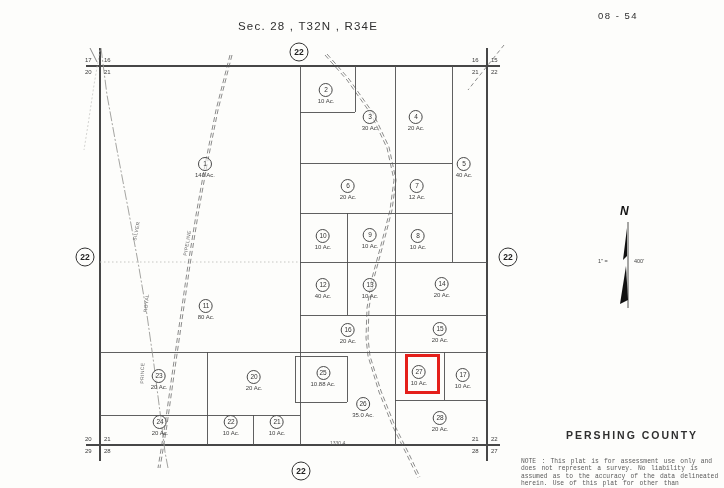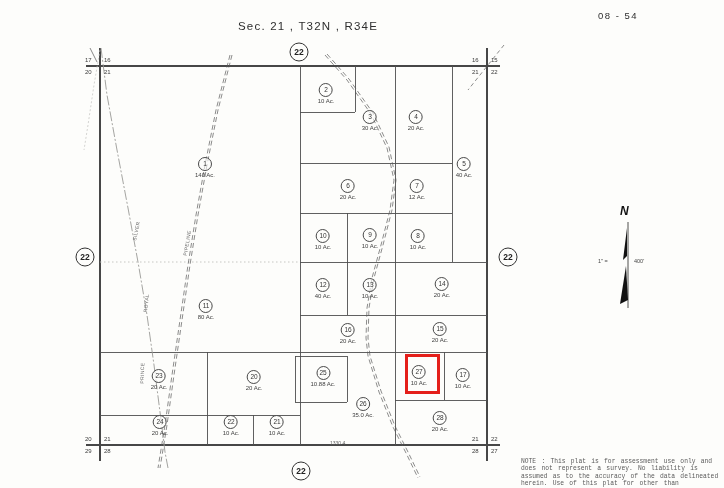--- a/index.html
+++ b/index.html
@@ -89,21 +89,22 @@
     <polyline points="100,50 94,85 88,125 84,150" stroke="#c2c2bf" stroke-width="0.7" stroke-dasharray="2 2" fill="none"></polyline>
 
     <g>
       <path d="M628 222 V308" stroke="#222" stroke-width="0.8" fill="none"></path>
       <polygon points="627,228 623,260 627,256" fill="#111"></polygon>
       <polygon points="626,266 620,304 628,300" fill="#111"></polygon>
     </g>
   </svg>
 
   <div class="sheet">08 - 54</div>
-  <div class="title">Sec. 21 , T32N , R34E</div>
+  <div class="title">Sec. 28 , T32N , R34E</div>
+  <div class="county">PERSHING  COUNTY</div>
   <div class="north-n">N</div>
   <div class="scale-left">1" =</div>
   <div class="scale-right">400'</div>
   <div class="note">
     <div>NOTE : This plat is for assessment use only and</div>
     <div>does not represent a survey. No liability is</div>
     <div>assumed as to the accuracy of the data delineated</div>
     <div>herein. Use of this plat for other than</div>
   </div>
 

